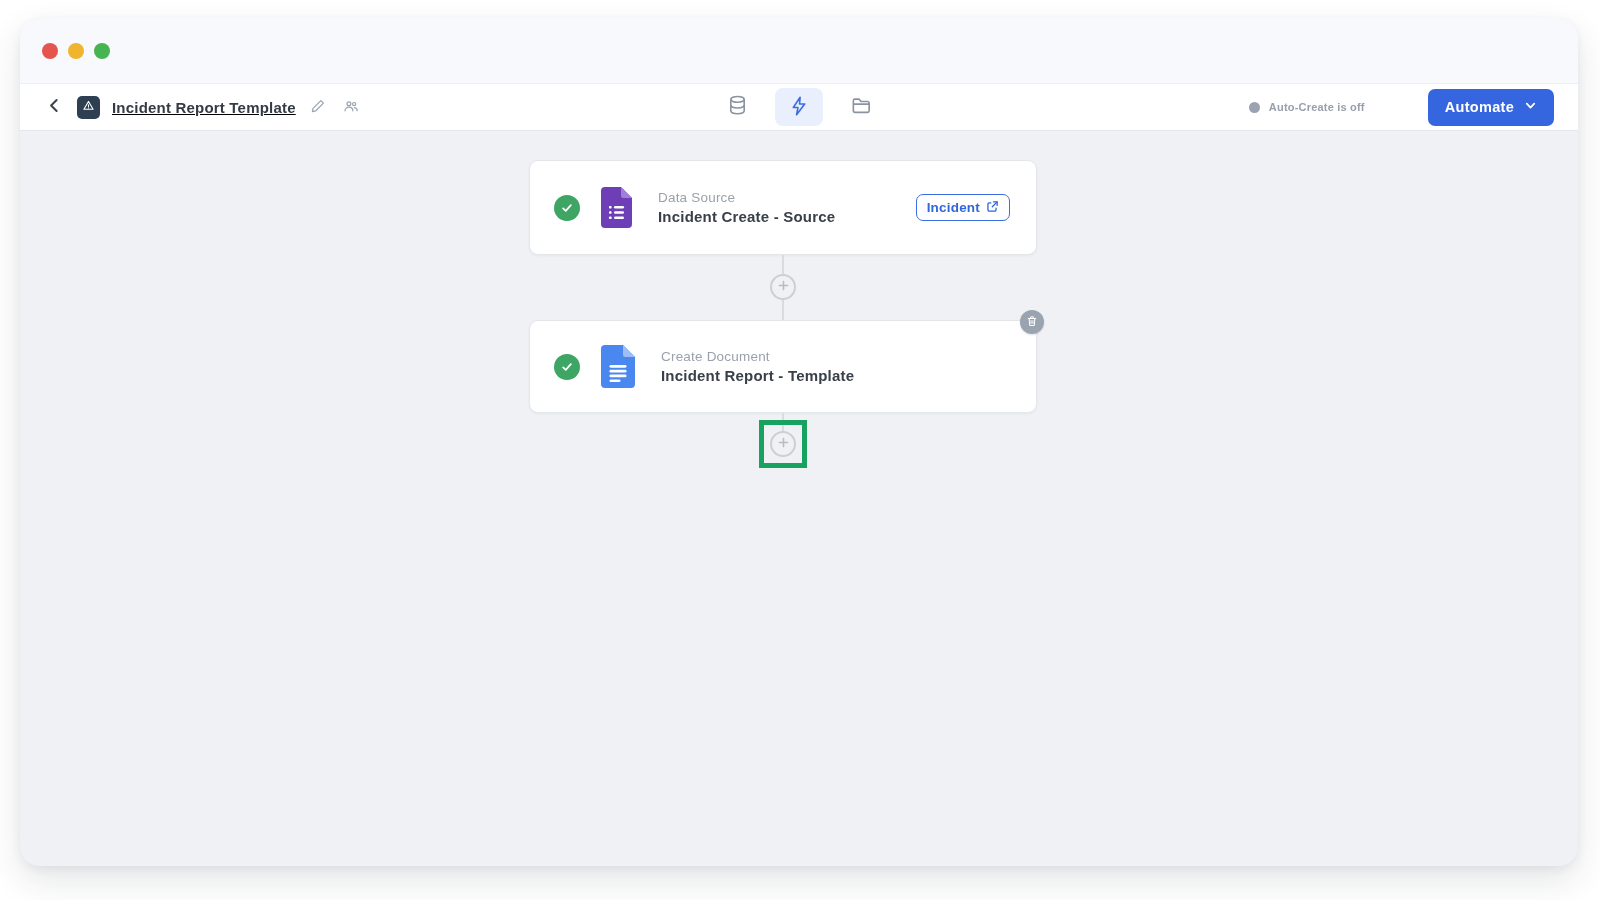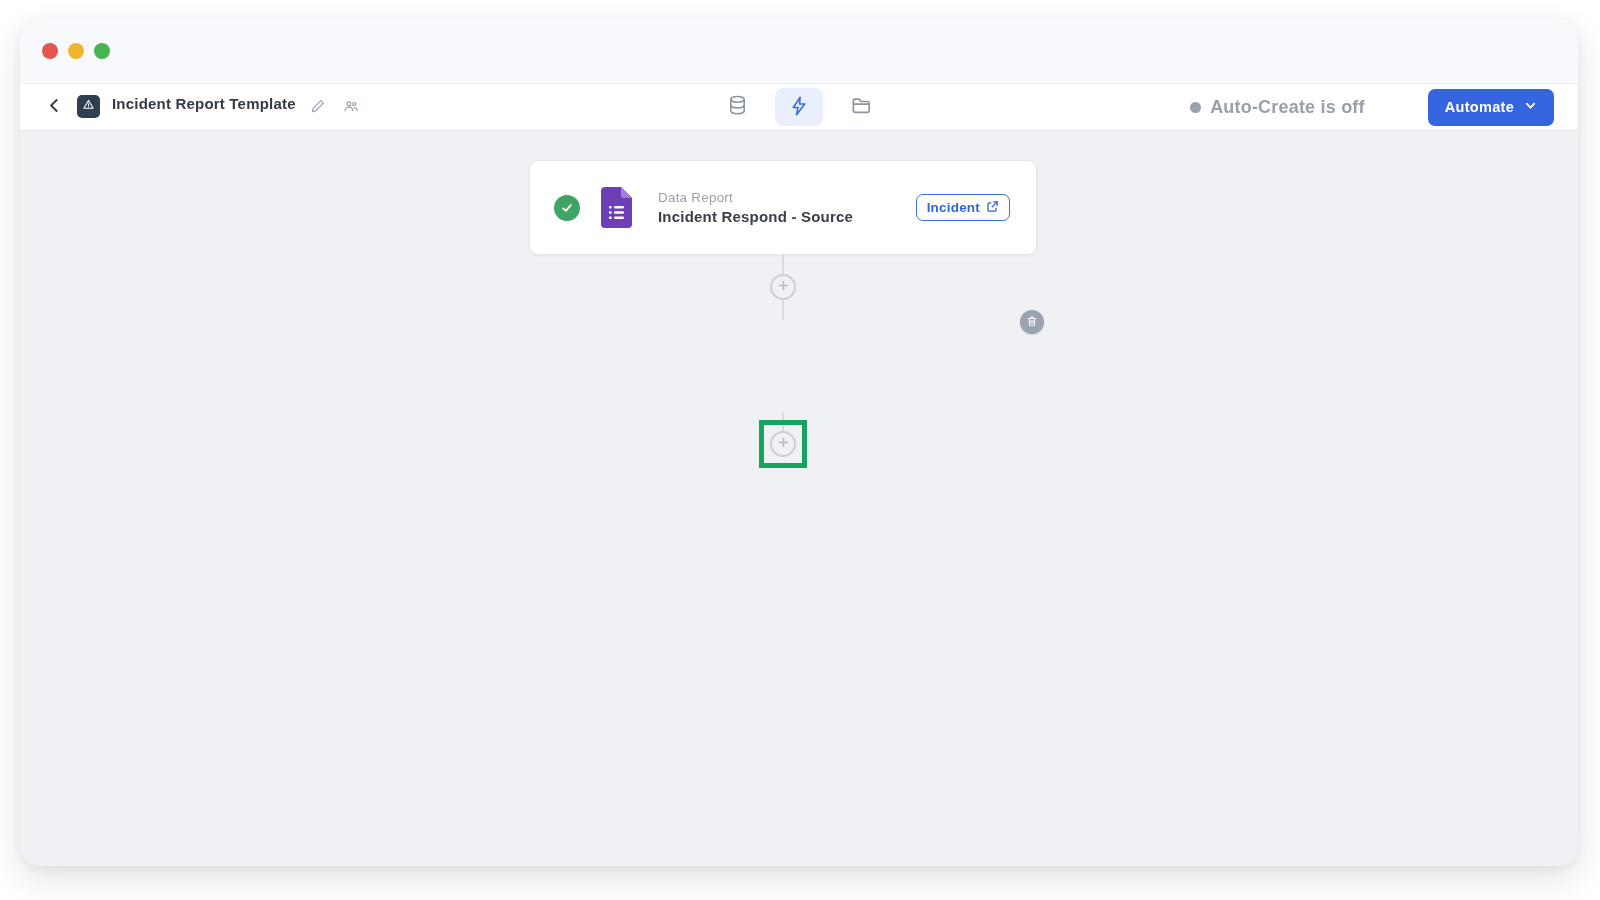--- a/index.html
+++ b/index.html
@@ -17,42 +17,42 @@
     display:flex; align-items:center; padding-left:22px;
   }
   .traffic { display:flex; gap:10px; }
   .light { width:16px; height:16px; border-radius:50%; }
 
   
   .header {
     position:relative; height:47px; background:#FFFFFF; border-bottom:1px solid #E4E6EA;
     display:flex; align-items:center; padding:0 24px;
   }
-  .header-left { display:flex; gap:12px; }
+  .header-left { display:flex; align-items:center; gap:12px;text-decoration:underline; }
   .icon-btn { background:none; border:none; cursor:pointer; display:flex; align-items:center; justify-content:center; padding:2px; }
   .app-icon {
     width:23px; height:23px; border-radius:5px; background:#2E3F52;
     display:flex; align-items:center; justify-content:center;
   }
   .doc-title { font-size:15px; font-weight:700; color:#343B44; letter-spacing:.2px; }
 
   .center-toolbar {
     position:absolute; left:50%; top:50%; transform:translate(-50%,-50%);
     display:flex; align-items:center; gap:14px;
   }
   .tool-btn {
     width:48px; height:38px; border:none; background:transparent; border-radius:8px;
     display:flex; align-items:center; justify-content:center; cursor:pointer;
   }
   .tool-btn.active { background:#E9EFFC; }
 
   .header-right { margin-left:auto; display:flex; align-items:center; gap:16px; }
   .auto-create { display:flex; align-items:center; gap:9px; }
   .status-dot { width:11px; height:11px; border-radius:50%; background:#9AA3AF; display:inline-block; }
-  .auto-create-label { font-size:18px; font-weight:600; color:#98A0AB; letter-spacing:.2px; }
+  .auto-create-label { font-size:11px; font-weight:600; color:#98A0AB; letter-spacing:.2px; }
   .automate-btn {
     height:37px; padding:0 17px; background:#3566DF; color:#fff; border:none; border-radius:7px;
     font-family:inherit; font-size:14.5px; font-weight:700; letter-spacing:.3px;
     display:flex; align-items:center; gap:10px; cursor:pointer;margin-left:47px;
   }
 
   
   .canvas { position:relative; height:734px; background:#EFF1F4; }
 
   .node-card {
@@ -210,22 +210,22 @@
           <path d="M20 0 L31 11 H22 a2 2 0 0 1-2-2 Z" fill="#9F7FD8"></path>
           <rect x="8" y="19" width="2.6" height="2.6" rx="0.8" fill="#fff"></rect>
           <rect x="13" y="19" width="10" height="2.6" rx="1.3" fill="#fff"></rect>
           <rect x="8" y="24.2" width="2.6" height="2.6" rx="0.8" fill="#fff"></rect>
           <rect x="13" y="24.2" width="10" height="2.6" rx="1.3" fill="#fff"></rect>
           <rect x="8" y="29.4" width="2.6" height="2.6" rx="0.8" fill="#fff"></rect>
           <rect x="13" y="29.4" width="10" height="2.6" rx="1.3" fill="#fff"></rect>
         </svg>
       </span>
       <span class="node-text">
-        <span class="node-type">Data Report</span>
-        <span class="node-title">Incident Respond - Source</span>
+        <span class="node-type">Data Source</span>
+        <span class="node-title">Incident Create - Source</span>
       </span>
       <button class="respond-btn">
         <span>Incident</span>
         <span>
           <svg width="13" height="13" viewBox="0 0 14 14" stroke="#2F66DE" stroke-width="1.4" fill="none" stroke-linecap="round" stroke-linejoin="round">
             <path d="M5.2 3.2 H3.4 A1.3 1.3 0 0 0 2.1 4.5 V10.6 A1.3 1.3 0 0 0 3.4 11.9 H9.5 A1.3 1.3 0 0 0 10.8 10.6 V8.8"></path>
             <path d="M8 2 H12 V6"></path>
             <path d="M12 2 L6.8 7.2"></path>
           </svg>
         </span>
@@ -234,20 +234,41 @@
 
     <div class="connector line-1"></div>
     <button class="plus-circle plus-1">
       <span>
         <svg width="13" height="13" viewBox="0 0 14 14" stroke="#B6BBC4" stroke-width="1.7" stroke-linecap="round">
             <path d="M7 2.6 V11.4 M2.6 7 H11.4"></path>
           </svg>
       </span>
     </button>
 
+    <div class="node-card card-2">
+      <span class="check-circle">
+        <svg width="14" height="14" viewBox="0 0 16 16">
+            <path d="M3.6 8.4 L6.6 11.2 L12.4 4.8" stroke="#fff" stroke-width="2" fill="none" stroke-linecap="round" stroke-linejoin="round"></path>
+          </svg>
+      </span>
+      <span class="app-glyph">
+        <svg width="34" height="43" viewBox="0 0 34 43">
+          <path d="M0 4 a4 4 0 0 1 4-4 H22 L34 12 V39 a4 4 0 0 1-4 4 H4 a4 4 0 0 1-4-4 Z" fill="#4A87EE"></path>
+          <path d="M22 0 L34 12 H24 a2 2 0 0 1-2-2 Z" fill="#9DBDF6"></path>
+          <rect x="8.5" y="20" width="17" height="2.7" rx="1.35" fill="#fff"></rect>
+          <rect x="8.5" y="24.8" width="17" height="2.7" rx="1.35" fill="#fff"></rect>
+          <rect x="8.5" y="29.6" width="17" height="2.7" rx="1.35" fill="#fff"></rect>
+          <rect x="8.5" y="34.4" width="11" height="2.7" rx="1.35" fill="#fff"></rect>
+        </svg>
+      </span>
+      <span class="node-text">
+        <span class="node-type">Create Document</span>
+        <span class="node-title">Incident Report - Template</span>
+      </span>
+    </div>
 
     <button class="trash-btn">
       <span>
         <svg width="12" height="12" viewBox="0 0 14 14" stroke="#fff" stroke-width="1.2" fill="none" stroke-linecap="round">
           <path d="M2.6 4 H11.4"></path>
           <path d="M5.4 4 V3.1 a1 1 0 0 1 1-1 h1.2 a1 1 0 0 1 1 1 V4"></path>
           <path d="M3.7 4 l.5 7.3 a1.1 1.1 0 0 0 1.1 1 h3.4 a1.1 1.1 0 0 0 1.1-1 L10.3 4"></path>
           <path d="M5.9 6.3 v3.6 M8.1 6.3 v3.6"></path>
         </svg>
       </span>

